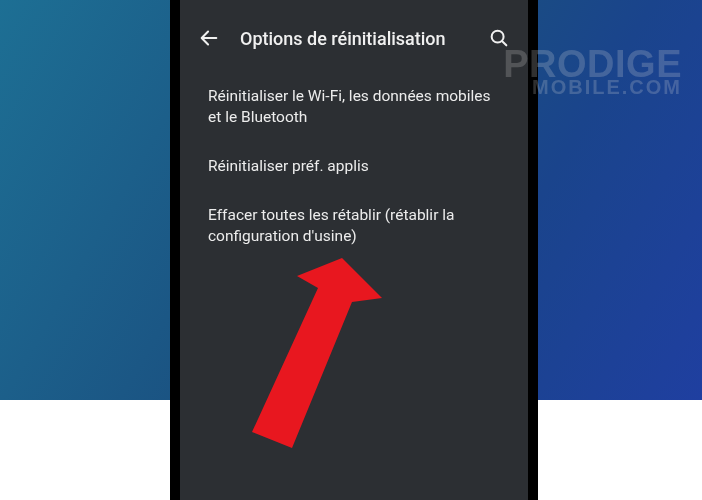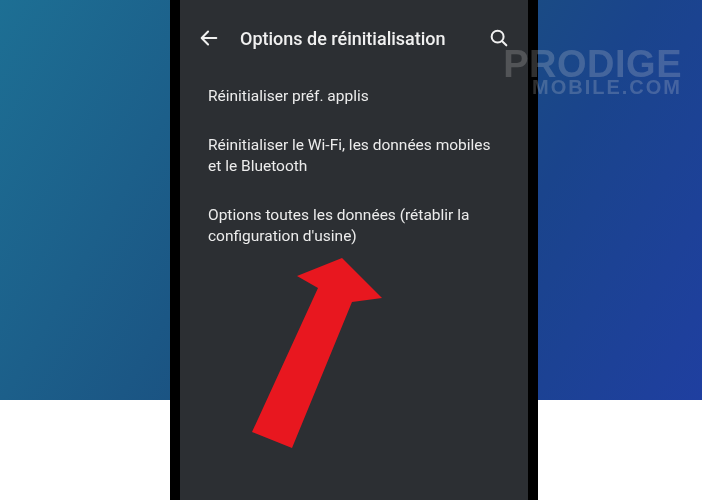--- a/index.html
+++ b/index.html
@@ -49,27 +49,27 @@
         <div class="search">
           <svg viewBox="0 0 24 24">
               <circle cx="10.5" cy="10.5" r="6.5"></circle>
               <path d="M20 20l-4.5-4.5"></path>
             </svg>
         </div>
       </div>
 
       <div class="list">
         <div class="item">
+          <span>Réinitialiser le Wi-Fi, les données mobiles et le Bluetooth</span>
+        </div>
+        <div class="item">
           <span>Réinitialiser préf. applis</span>
         </div>
         <div class="item">
-          <span>Réinitialiser le Wi-Fi, les données mobiles et le Bluetooth</span>
-        </div>
-        <div class="item">
-          <span>Options toutes les données (rétablir la configuration d'usine)</span>
+          <span>Effacer toutes les rétablir (rétablir la configuration d'usine)</span>
         </div>
       </div>
 
     </div>
   </div>
 
   <div class="watermark">
     <div class="l1">PRODIGE</div>
     <div class="l2">MOBILE.COM</div>
   </div>

